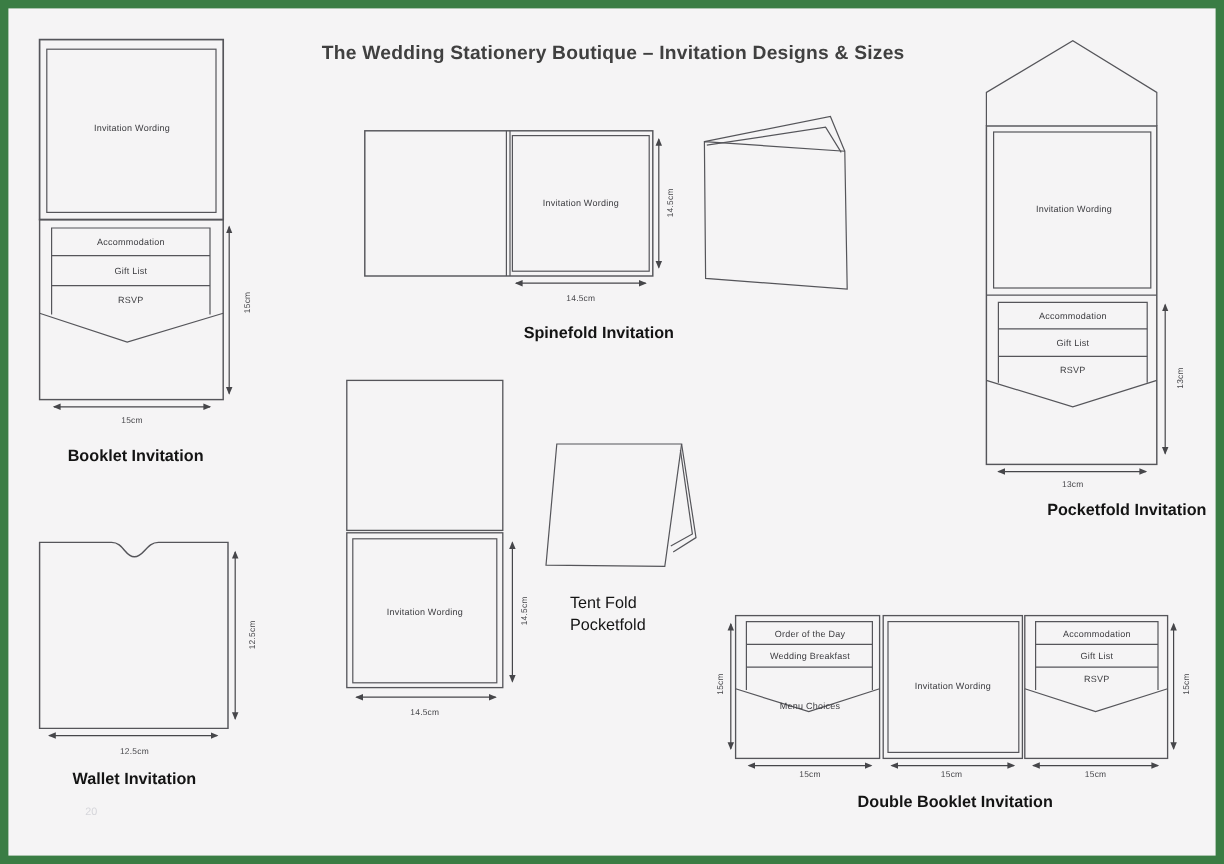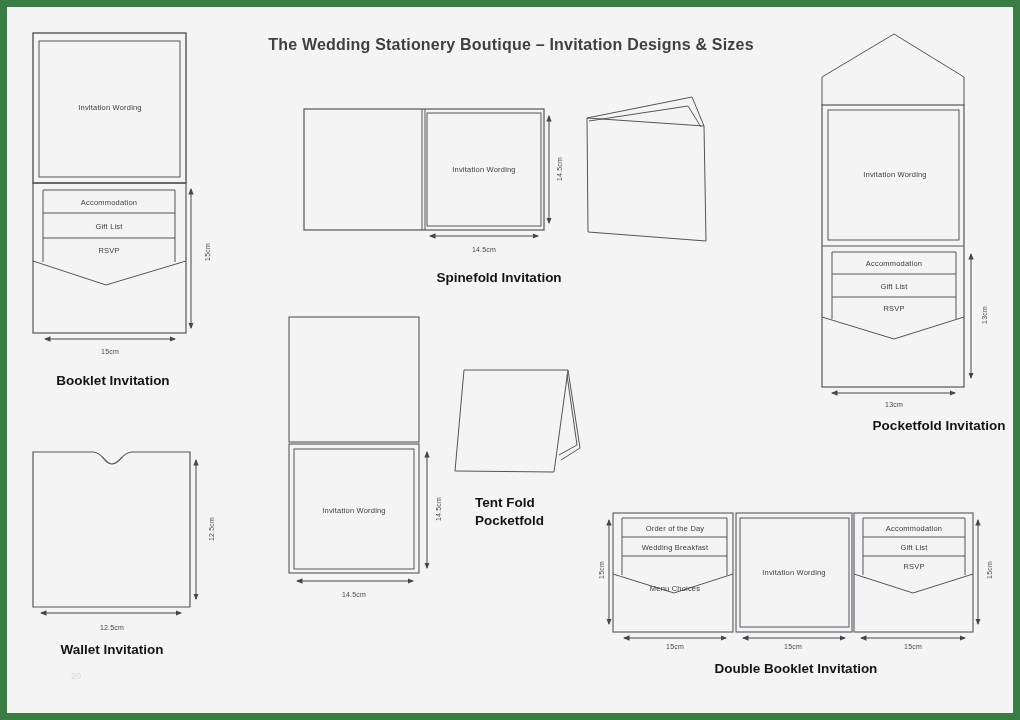--- a/index.html
+++ b/index.html
@@ -32,21 +32,21 @@
     white-space:nowrap;
   }
   .main-title{
     position:absolute;z-index:2;
     transform:translate(-50%,-50%);
     font-size:16px;font-weight:bold;color:#404040;
     white-space:nowrap;letter-spacing:.2px;
   }
   .two-line-title{
     position:absolute;z-index:2;
-    font-size:13.5px;font-weight:bold;color:#141414;
+    font-size:13.5px;font-weight:normal;color:#141414;
     line-height:18px;white-space:nowrap;
   }
   .page-num{
     position:absolute;z-index:2;
     transform:translate(-50%,-50%);
     font-size:9px;color:#d6d6db;
   }
 </style>
 </head>
 <body>

